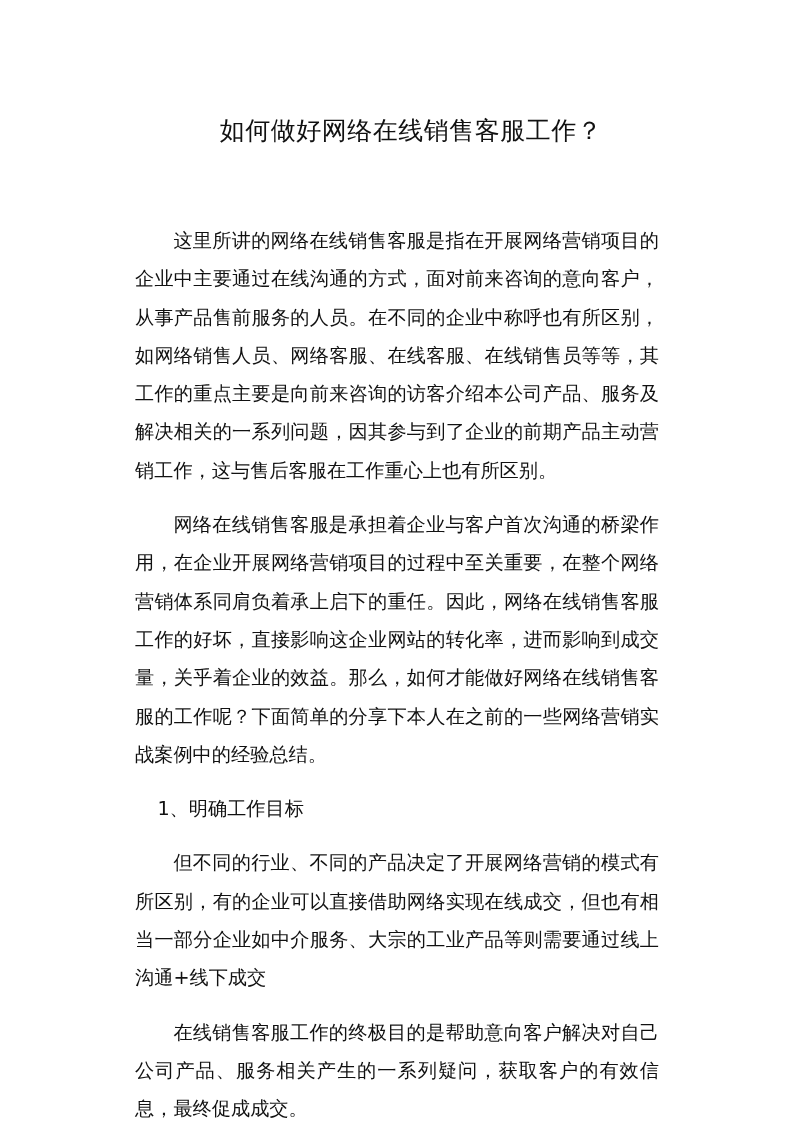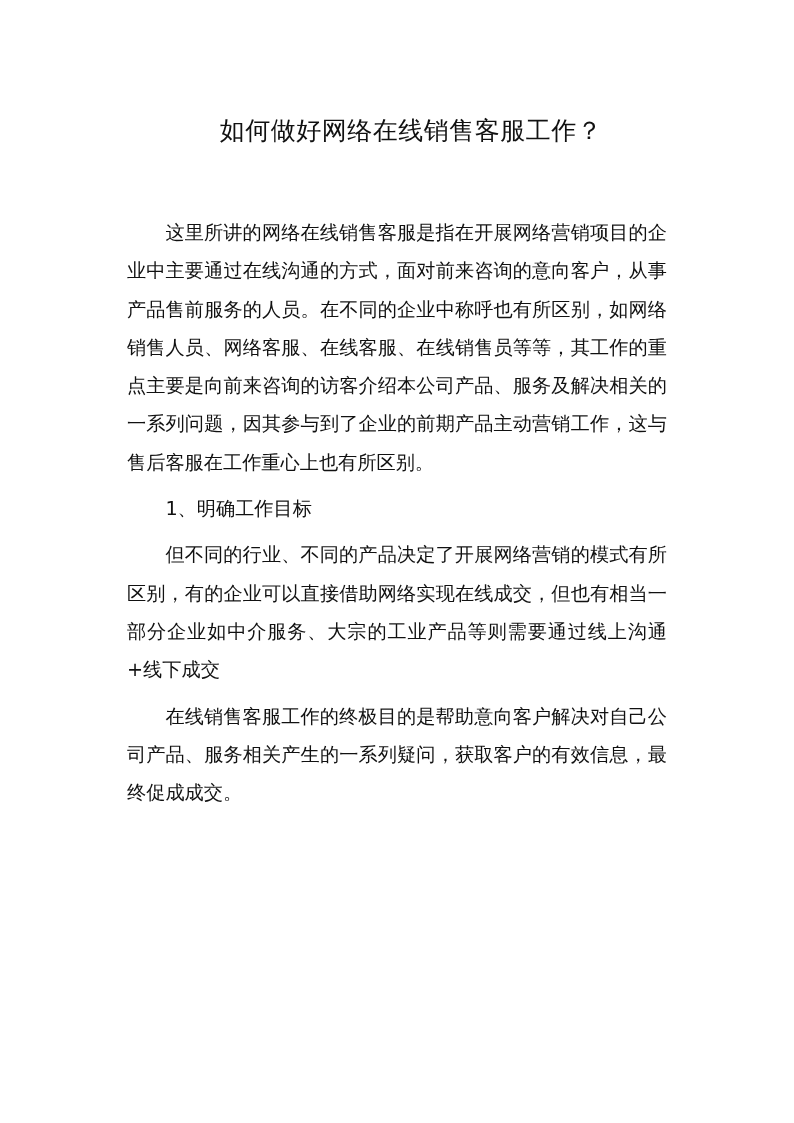--- a/index.html
+++ b/index.html
@@ -8,27 +8,28 @@
   .title {
     position:absolute; left:0; width:790px; top:98px; text-align:center;
     font-family:"DejaVu Serif", serif; font-size:25px; color:#111; letter-spacing:0.5px;
     margin:16px; font-weight:normal;
   }
   .body {
     position:absolute; left:119px; top:206px; width:556px;
     font-family:"DejaVu Sans", sans-serif; font-size:19.2px; line-height:38.3px;
     color:#111; text-align:justify;
   }
-  .para { margin:8px; text-indent:2em; }
-  .heading { margin:8px; text-indent:2em; }
+  .para { margin:16px; text-indent:2em; }
+  .heading { margin:0; text-indent:2em; }
 </style>
 </head>
 <body>
 
 <div class="page">
   <h1 class="title">如何做好网络在线销售客服工作？</h1>
   <div class="body">
     <p class="para">这里所讲的网络在线销售客服是指在开展网络营销项目的企业中主要通过在线沟通的方式，面对前来咨询的意向客户，从事产品售前服务的人员。在不同的企业中称呼也有所区别，如网络销售人员、网络客服、在线客服、在线销售员等等，其工作的重点主要是向前来咨询的访客介绍本公司产品、服务及解决相关的一系列问题，因其参与到了企业的前期产品主动营销工作，这与售后客服在工作重心上也有所区别。</p>
+    <p class="para">网络在线销售客服是承担着企业与客户首次沟通的桥梁作用，在企业开展网络营销项目的过程中至关重要，在整个网络营销体系同肩负着承上启下的重任。因此，网络在线销售客服工作的好坏，直接影响这企业网站的转化率，进而影响到成交量，关乎着企业的效益。那么，如何才能做好网络在线销售客服的工作呢？下面简单的分享下本人在之前的一些网络营销实战案例中的经验总结。</p>
     <p class="heading">1、明确工作目标</p>
     <p class="para">但不同的行业、不同的产品决定了开展网络营销的模式有所区别，有的企业可以直接借助网络实现在线成交，但也有相当一部分企业如中介服务、大宗的工业产品等则需要通过线上沟通+线下成交</p>
     <p class="para">在线销售客服工作的终极目的是帮助意向客户解决对自己公司产品、服务相关产生的一系列疑问，获取客户的有效信息，最终促成成交。</p>
   </div>
 </div>
 
 </body></html>

